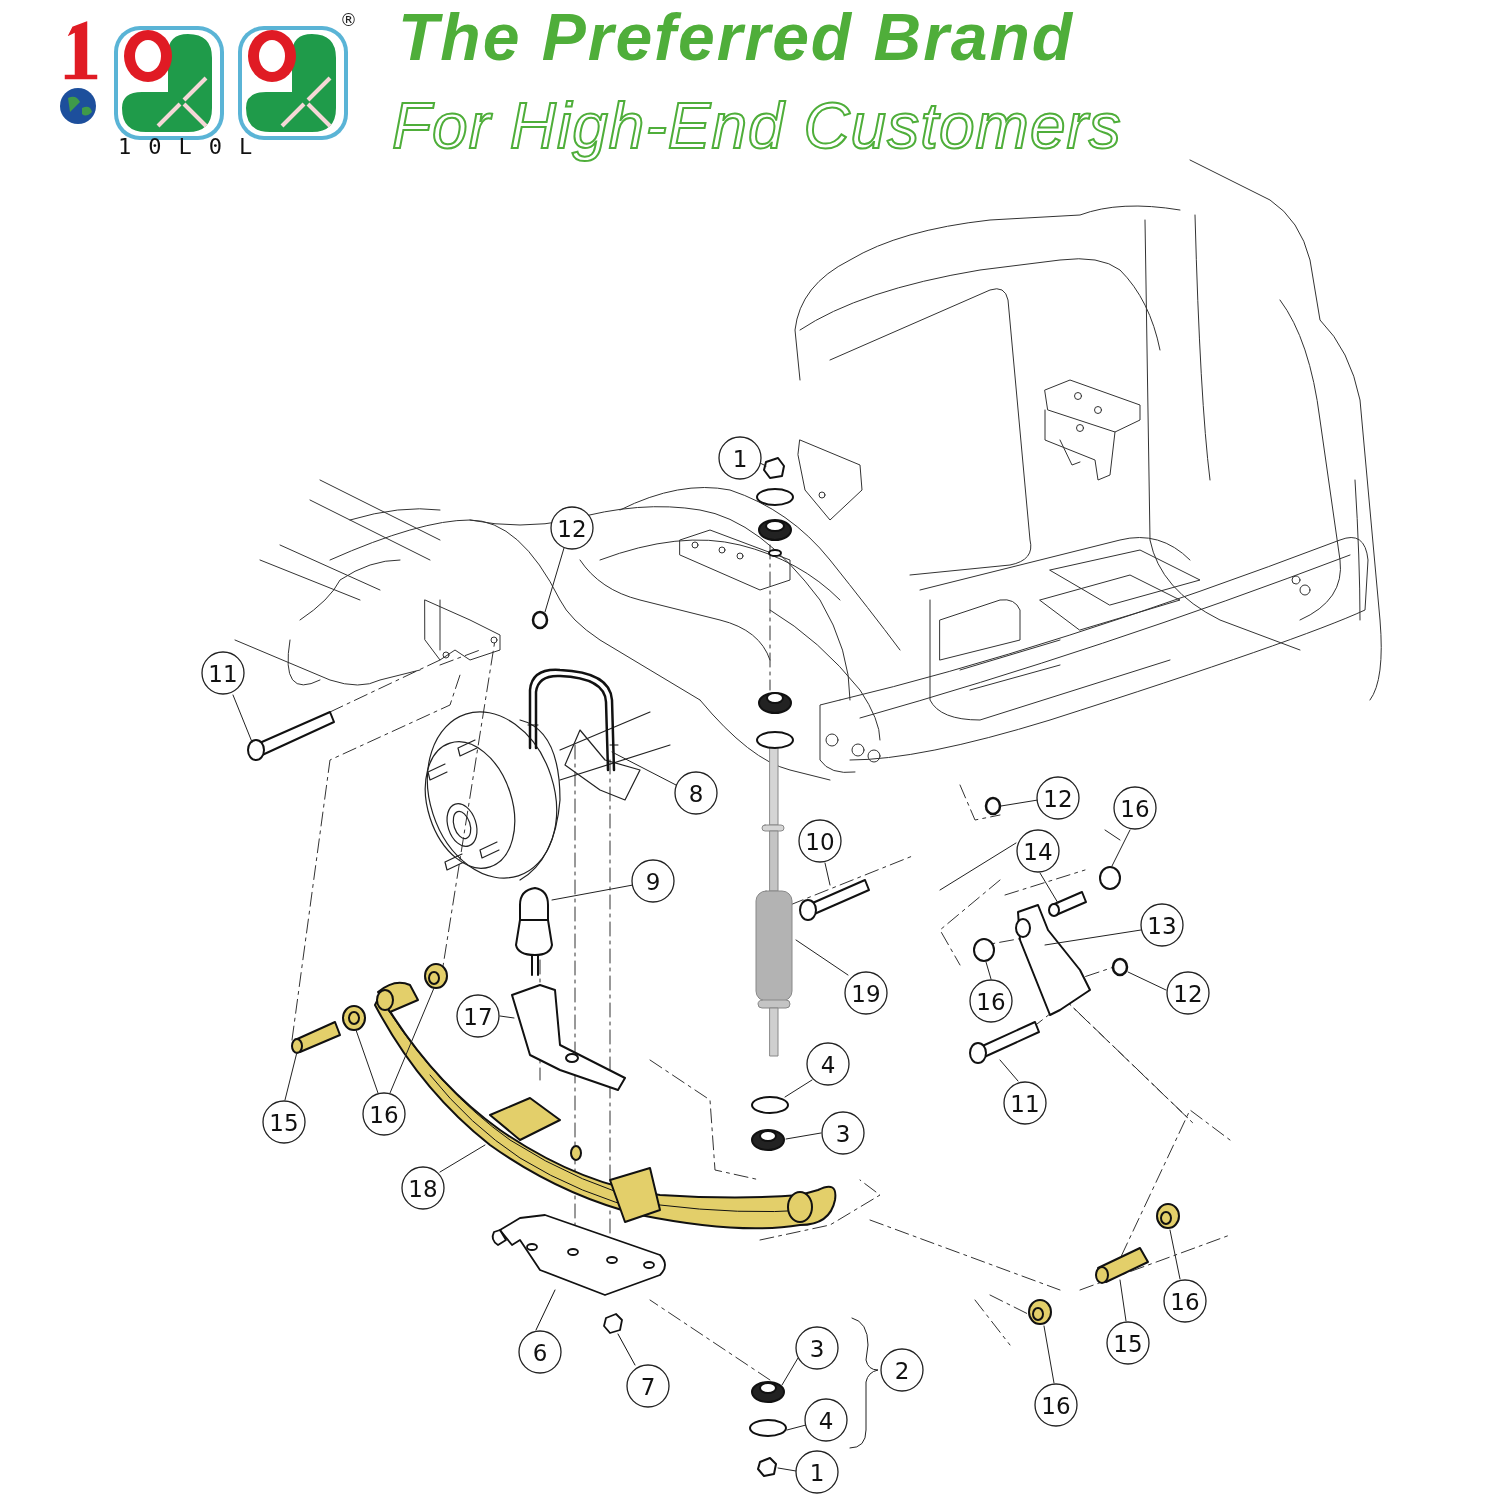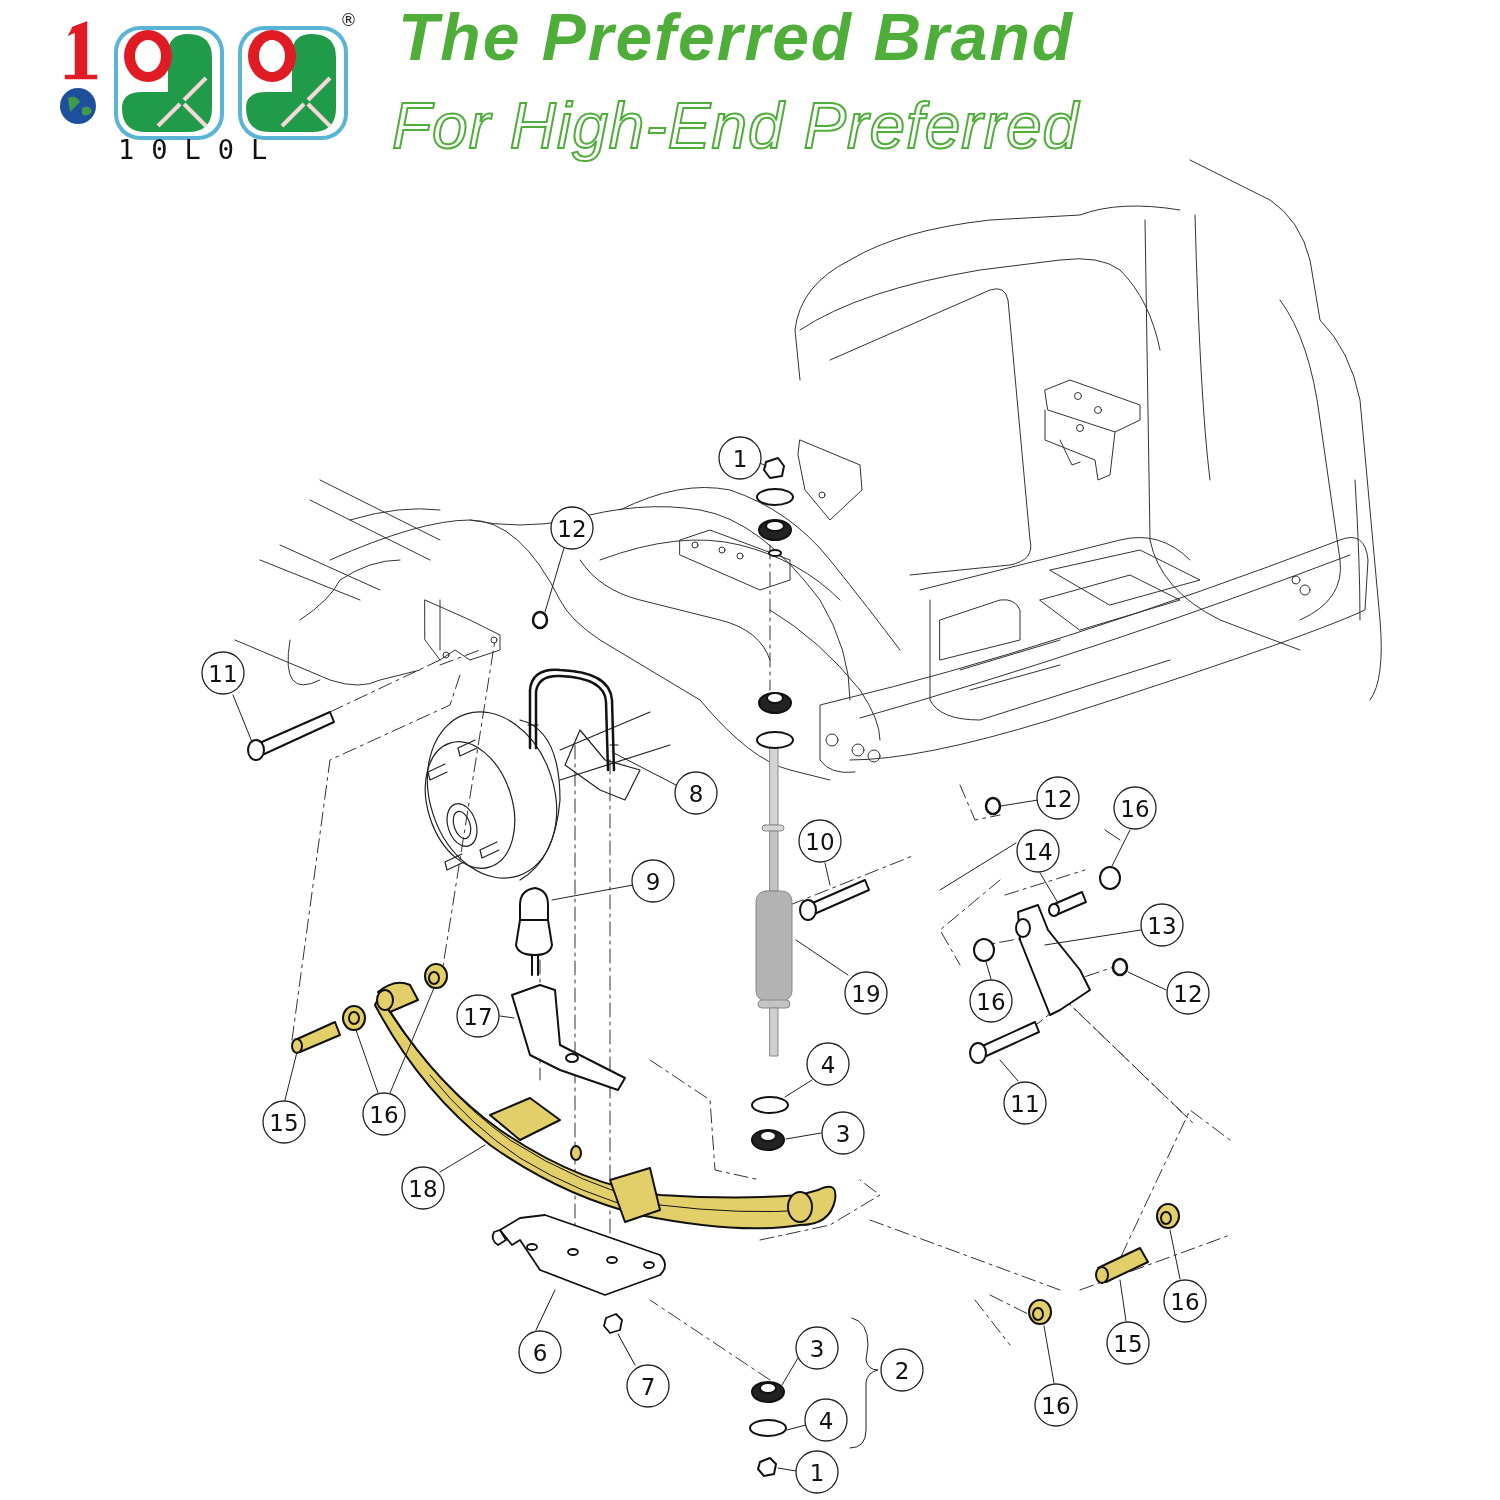--- a/index.html
+++ b/index.html
@@ -1,21 +1,21 @@
 <!DOCTYPE html>
 <html><head>
 <meta charset="utf-8">
 <style>
   html, body { margin: 0; padding: 0; background: #ffffff; }
   body { width: 1500px; height: 1500px; position: relative; overflow: hidden;
          font-family: "DejaVu Sans", sans-serif; }
   #stage { position: absolute; left: 0; top: 0; width: 1500px; height: 1500px; }
   .logo { position: absolute; left: 50px; top: 8px; width: 320px; height: 170px; }
   .logo-text { position: absolute; left: 118px; top: 134px; font-family: "DejaVu Sans Mono", monospace;
-               font-size: 27px; letter-spacing: 17px; color: #111; }
+               font-size: 22px; letter-spacing: 17px; color: #111; }
   .headline { position: absolute; left: 398px; top: 4px; font-family: "Liberation Sans", sans-serif;
               font-weight: bold; font-style: italic; font-size: 66px; color: #4fae3a; letter-spacing: 2px;
               white-space: nowrap; line-height: 1; }
   .subline { position: absolute; left: 392px; top: 94px; font-family: "Liberation Sans", sans-serif;
              font-style: italic; font-size: 64px; color: #ffffff; white-space: nowrap; line-height: 1;
              -webkit-text-stroke: 2px #4fae3a; letter-spacing: 1px; }
   .reg { position: absolute; left: 340px; top: 10px; font-size: 17px; color: #222; }
   svg text.callout-num { font-family: "DejaVu Sans", sans-serif; font-size: 23px; fill: #111; text-anchor: middle; dominant-baseline: central; }
 </style>
 </head>
@@ -48,21 +48,21 @@
       <ellipse cx="222" cy="48" rx="13" ry="16" fill="#ffffff"></ellipse>
       <line x1="232" y1="118" x2="254" y2="96" stroke="#f5d7d7" stroke-width="4"></line>
       <line x1="258" y1="92" x2="280" y2="70" stroke="#f5d7d7" stroke-width="4"></line>
       <line x1="258" y1="96" x2="280" y2="118" stroke="#f5d7d7" stroke-width="4"></line>
     </svg>
   </div>
   <div class="reg">®</div>
   <div class="logo-text">10L0L</div>
 
   <div class="headline">The Preferred Brand</div>
-  <div class="subline">For High-End Preferred</div>
+  <div class="subline">For High-End Customers</div>
 
   <svg id="diagram" width="1500" height="1500" viewBox="0 0 1500 1500" style="position:absolute;left:0;top:0;" fill="none" stroke="#222" stroke-width="1.2" stroke-linecap="round" stroke-linejoin="round">
 
     <g stroke="#333" stroke-width="1">
       <path d="M1190 160 L1270 200 Q1300 220 1310 260 L1320 320 Q1350 350 1360 400 L1380 620 Q1385 680 1370 700"></path>
       <path d="M1180 210 Q1120 200 1080 215 L990 220 Q900 230 850 260 Q800 285 795 330 L800 380"></path>
       <path d="M800 330 Q860 290 980 270 L1060 260 Q1100 255 1120 270 Q1150 300 1160 350"></path>
       <path d="M830 360 L990 290 Q1005 285 1008 300 L1030 540 Q1035 560 1010 565 L910 575"></path>
       <path d="M1145 220 L1150 540 Q1160 590 1220 620 L1300 650"></path>
       <path d="M1195 215 Q1200 400 1210 480"></path>

